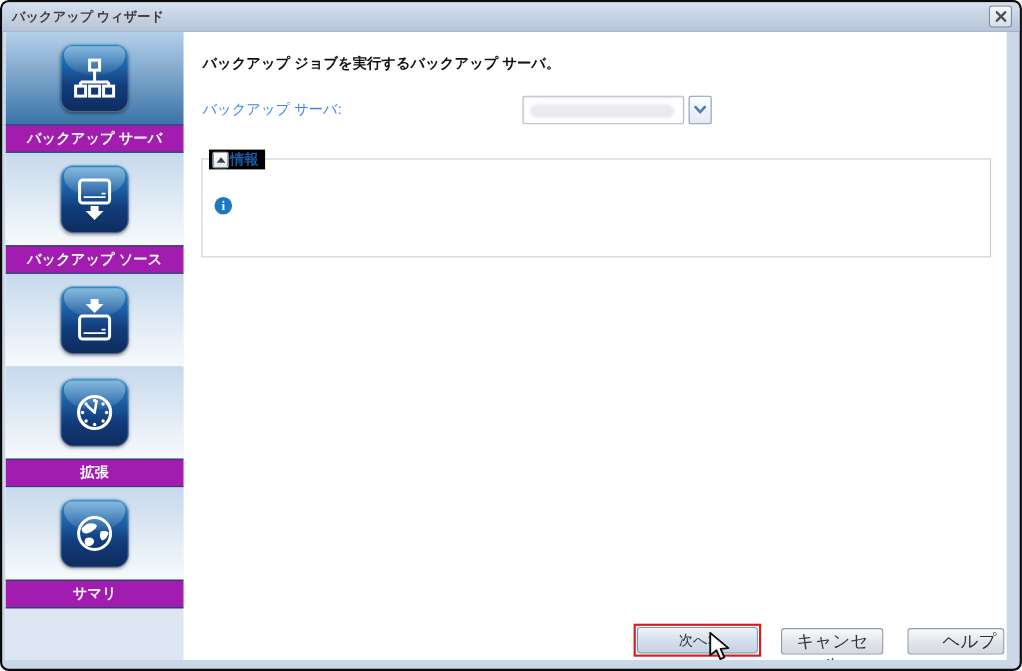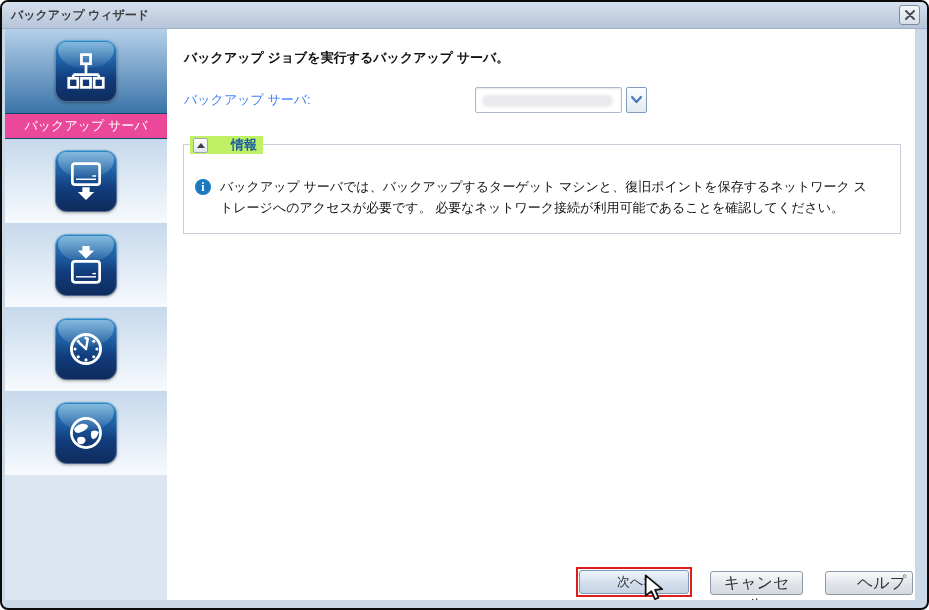--- a/index.html
+++ b/index.html
@@ -35,22 +35,22 @@
   }
 
   
   .sidebar { width:162px; flex:0 0 162px; background:#dce6f2; }
   .step-icon-area {
     height:84px; display:flex; align-items:center; justify-content:center;
     background:linear-gradient(#c6d9ec,#f7fafd);
   }
   .step-icon-area.active { background:linear-gradient(#b5d0e9,#3a74a8); }
   .step-band {
-    height:26px; background:#ec4899; color:#fff;
-    font-size:13px; font-weight:normal;
+    height:26px; background:#a21caf; color:#fff;
+    font-size:13px; font-weight:bold;
     display:flex; align-items:center; justify-content:center;
     border-top:1px solid #0e4a6b; border-bottom:1px solid #0e4a6b;
   }
   .tile {
     position:relative; width:62px; height:62px; border-radius:12px;
     background:linear-gradient(180deg,#2e8ac8 0%,#1b5ca0 38%,#123c7c 62%,#0e2b5c 100%);
     box-shadow:inset 0 0 0 1px rgba(255,255,255,.28), 0 1px 3px rgba(0,0,0,.35);
     display:flex; align-items:center; justify-content:center;
   }
   .tile::before {
@@ -81,22 +81,22 @@
     background:linear-gradient(#fdfdfe,#e3eaf2);
     display:flex; align-items:center; justify-content:center; cursor:pointer;
   }
 
   
   .info-box {
     position:absolute; left:16px; top:115px; width:718px; height:90px;
     border:1px solid #c9cfda; background:#fff;
   }
   .info-legend {
-    position:absolute; left:6px; top:-9px; background:#bef264;
-    padding:0 6px 0 3px; display:flex; align-items:center; gap:23px;
+    position:absolute; left:6px; top:-9px; background:#000000;
+    padding:0 6px 0 3px; display:flex; align-items:center; gap:1px;
   }
   .collapse-btn {
     width:15px; height:15px; padding:0;
     border:1px solid #9fa8b4; border-radius:2px;
     background:linear-gradient(#fbfcfd,#e2e7ee);
     display:flex; align-items:center; justify-content:center; cursor:pointer;
   }
   .tri-up { width:0; height:0; border-left:4px solid transparent; border-right:4px solid transparent; border-bottom:5px solid #3a3f45; }
   .legend-text { color:#1a5a9e; font-weight:bold; font-size:13px; }
   .info-body { display:flex; gap:9px; padding:32px 22px 0 11px; }
@@ -168,20 +168,21 @@
         <div class="step-icon-area">
           <div class="tile">
             <svg width="40" height="40" viewBox="0 0 44 44">
               <rect x="7" y="3" width="30" height="23" rx="3" fill="none" stroke="#fff" stroke-width="3"></rect>
               <path d="M11 20 H33" stroke="#fff" stroke-width="1.6"></path>
               <path d="M29 16.5 H33" stroke="#fff" stroke-width="1.6"></path>
               <path d="M18 29 H26 V34 H31 L22 43 L13 34 H18 Z" fill="#fff"></path>
             </svg>
           </div>
         </div>
+        <div class="step-band">バックアップ ソース</div>
       </div>
 
       <div>
         <div class="step-icon-area">
           <div class="tile">
             <svg width="40" height="40" viewBox="0 0 44 44">
               <path d="M18 1 H26 V6 H31 L22 15 L13 6 H18 Z" fill="#fff"></path>
               <rect x="7" y="18" width="30" height="23" rx="3" fill="none" stroke="#fff" stroke-width="3"></rect>
               <path d="M11 35 H33" stroke="#fff" stroke-width="1.6"></path>
               <path d="M29 31.5 H33" stroke="#fff" stroke-width="1.6"></path>
@@ -203,33 +204,35 @@
                 <circle cx="22" cy="34" r="1.7"></circle>
                   <circle cx="13.5" cy="30.5" r="1.7"></circle>
                 <circle cx="10" cy="22" r="1.7"></circle>
                   <circle cx="13.5" cy="13.5" r="1.7"></circle>
               </g>
               <path d="M22 22 L24 10.5" stroke="#fff" stroke-width="2.6" stroke-linecap="round"></path>
               <path d="M22 22 L15 15.5" stroke="#fff" stroke-width="2.6" stroke-linecap="round"></path>
             </svg>
           </div>
         </div>
+        <div class="step-band">拡張</div>
       </div>
 
       <div>
         <div class="step-icon-area">
           <div class="tile">
             <svg width="40" height="40" viewBox="0 0 44 44">
               <circle cx="22" cy="22" r="16" fill="none" stroke="#fff" stroke-width="3"></circle>
               <path d="M9 17 Q14 11 21 12 Q26 13 23 17 Q19 21 14 22 Q9 22 9 17 Z" fill="#fff"></path>
               <path d="M13 27 Q17 25 20 27 Q23 30 20 33 Q16 36 13 33 Q11 30 13 27 Z" fill="#fff"></path>
               <path d="M28 20 Q33 18 36 21 Q35 27 30 29 Q26 27 28 20 Z" fill="#fff"></path>
             </svg>
           </div>
         </div>
+        <div class="step-band">サマリ</div>
       </div>
 
     </div>
 
     <div class="main">
 
       <div class="heading">バックアップ ジョブを実行するバックアップ サーバ。</div>
 
       <div class="server-label">バックアップ サーバ:</div>
 
@@ -248,21 +251,20 @@
 
       <div class="info-box">
         <div class="info-legend">
           <button class="collapse-btn">
             <span class="tri-up"></span>
           </button>
           <span class="legend-text">情報</span>
         </div>
         <div class="info-body">
           <span class="info-icon">i</span>
-          <p class="info-text">バックアップ サーバでは、バックアップするターゲット マシンと、復旧ポイントを保存するネットワーク ストレージへのアクセスが必要です。 必要なネットワーク接続が利用可能であることを確認してください。</p>
         </div>
       </div>
 
       <div class="next-annotation">
         <button class="btn-next">次へ&gt;</button>
       </div>
       <button class="btn btn-cancel">キャンセル</button>
       <button class="btn btn-help">ヘルプ</button>
 
       <div class="cursor">

